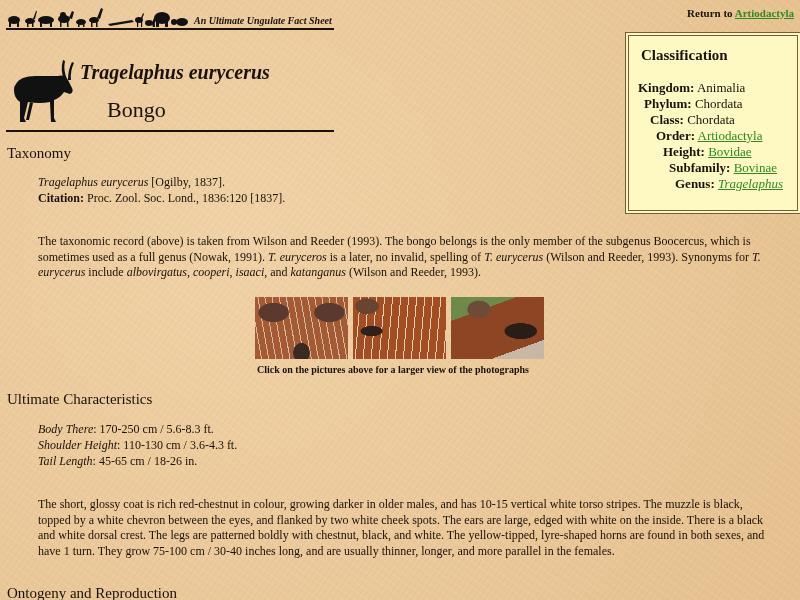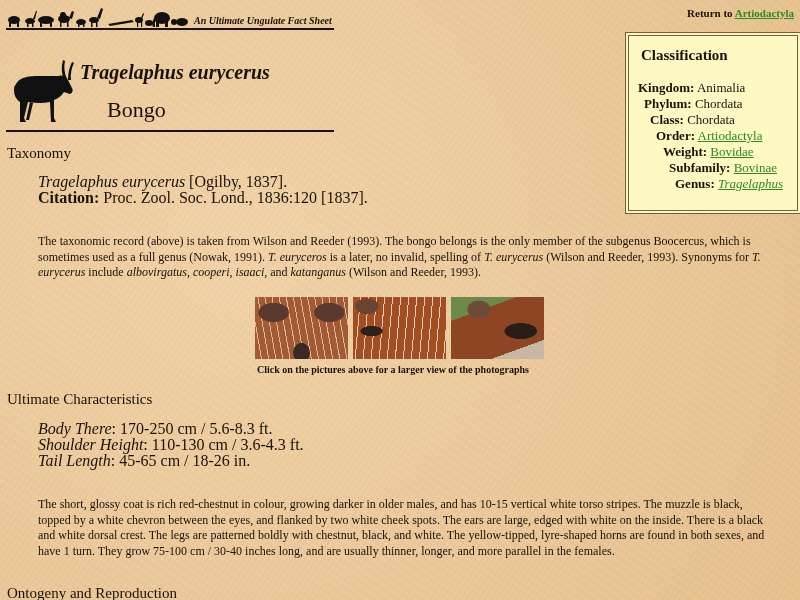--- a/index.html
+++ b/index.html
@@ -35,21 +35,21 @@
   
   #class-box {
     left: 625px; top: 32px; width: 168px; height: 174px;
     border: 4px double #7a5c3a; background: #fef9c3; text-align: center;
   }
   #class-box .heading { position: absolute; left: 12px; top: 11px; font-size: 15px; font-weight: bold; }
   #class-box .row { position: absolute; font-size: 13px; white-space: nowrap; }
   #class-box .row b { font-weight: bold; }
 
   h2.section { position: absolute; margin: 0; font-weight: normal; font-size: 15px; left: 7px; }
-  .indent { position: absolute; left: 38px; font-size: 16px; line-height: 16px; }
+  .indent { position: absolute; left: 38px; font-size: 12px; line-height: 16px; }
   .para { position: absolute; left: 38px; font-size: 12px; line-height: 15.6px; width: 730px; }
 
   #photos { left: 255px; top: 297px; }
   .photo { position: absolute; top: 0; width: 93px; height: 62px; border: 0; cursor: pointer; }
   #photos .caption { position: absolute; left: 2px; top: 67px; font-size: 10px; font-weight: bold; white-space: nowrap; }
 </style>
 </head>
 <body>
 
 <div id="banner" class="abs">
@@ -112,21 +112,21 @@
   <span class="common">Bongo</span>
   <div class="rule"></div>
 </div>
 
 <div id="class-box" class="abs">
   <div class="heading">Classification</div>
   <div class="row" style="left:9px; top:44px;"><b>Kingdom:</b> <span>Animalia</span></div>
   <div class="row" style="left:15px; top:60px;"><b>Phylum:</b> <span>Chordata</span></div>
   <div class="row" style="left:21px; top:76px;"><b>Class:</b> <span>Chordata</span></div>
   <div class="row" style="left:27px; top:92px;"><b>Order:</b> <a href="#">Artiodactyla</a></div>
-  <div class="row" style="left:34px; top:108px;"><b>Weight:</b> <a href="#">Bovidae</a></div>
+  <div class="row" style="left:34px; top:108px;"><b>Height:</b> <a href="#">Bovidae</a></div>
   <div class="row" style="left:40px; top:124px;"><b>Subfamily:</b> <a href="#">Bovinae</a></div>
   <div class="row" style="left:46px; top:140px;"><b>Genus:</b> <a href="#" style="font-style:italic;">Tragelaphus</a></div>
 </div>
 
 <h2 class="section" style="top:145px;">Taxonomy</h2>
 <div class="indent" style="top:174px;">
   <div><i>Tragelaphus eurycerus</i><span> [Ogilby, 1837].</span></div>
   <div><b>Citation:</b><span> Proc. Zool. Soc. Lond., 1836:120 [1837].</span></div>
 </div>
 

